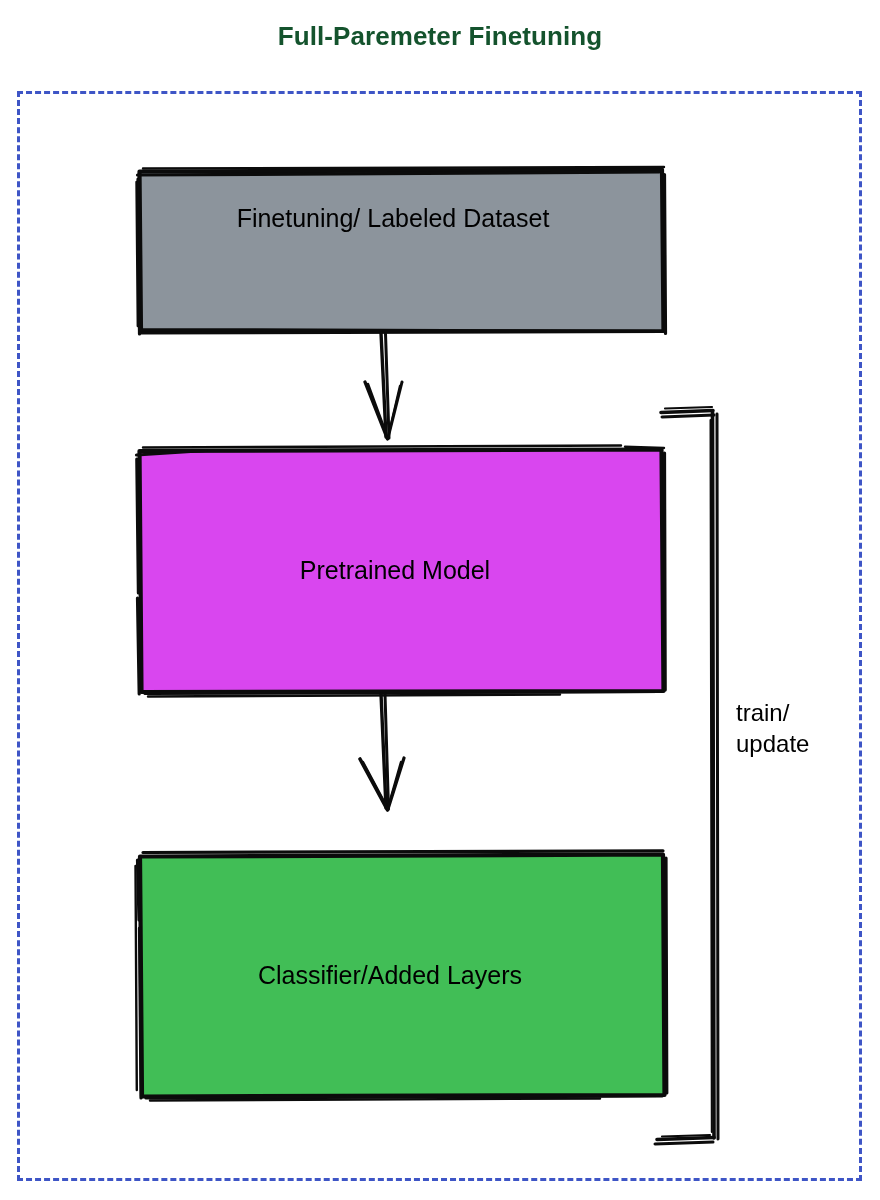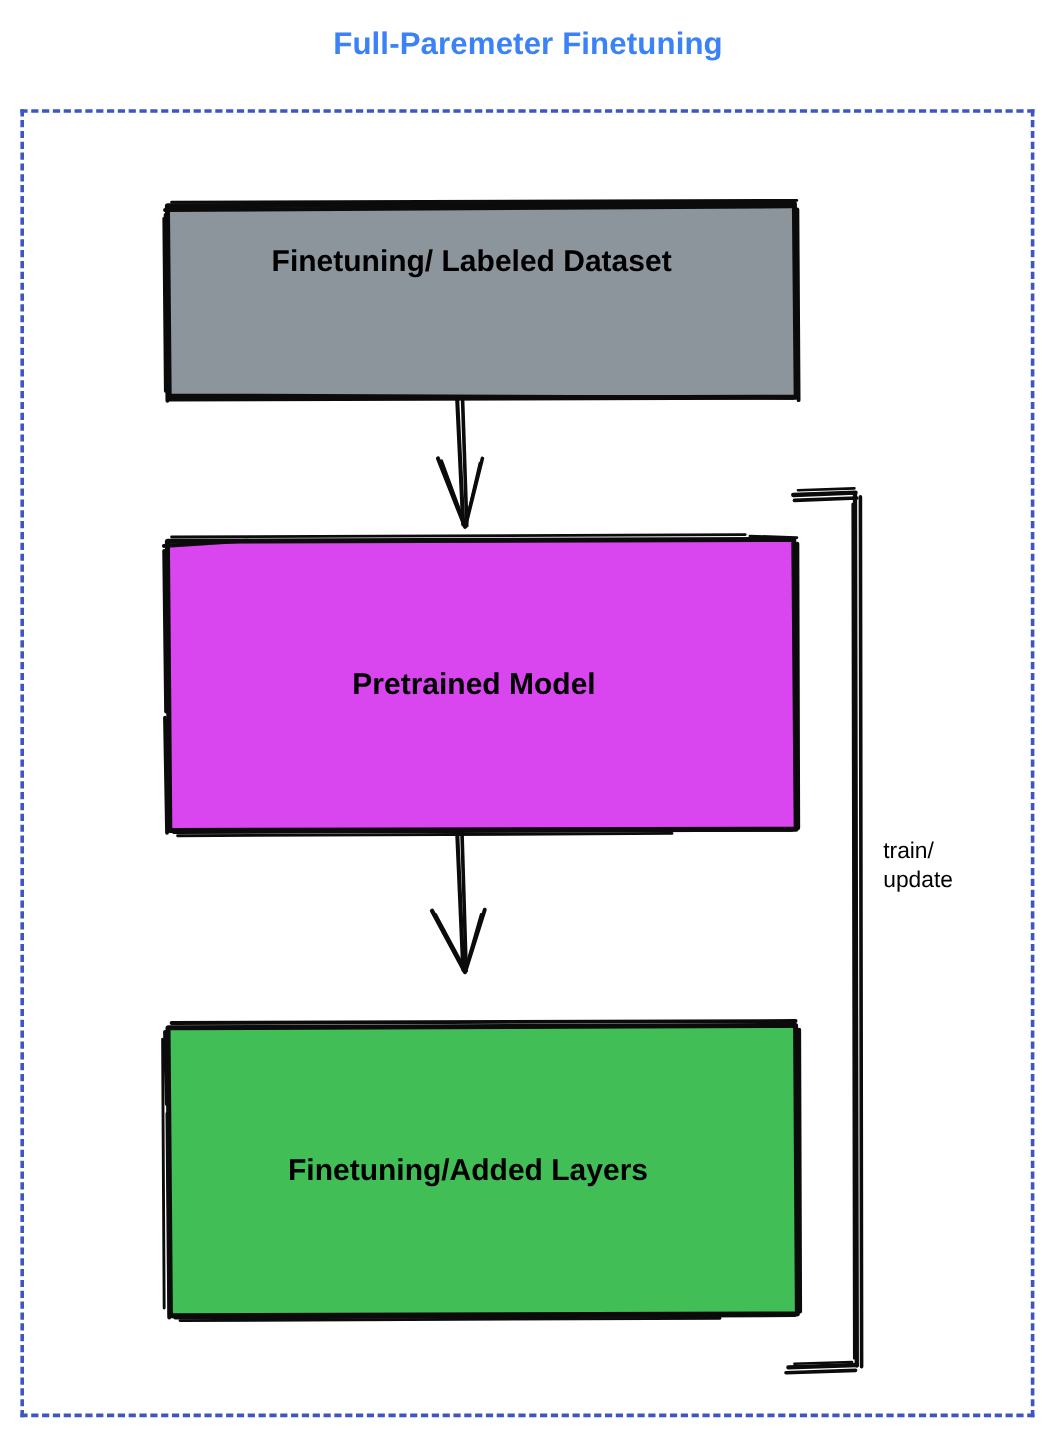--- a/index.html
+++ b/index.html
@@ -27,21 +27,21 @@
   
   #diagram-title {
     position: absolute;
     left: 0;
     top: 21px;
     width: 880px;
     text-align: center;
     font-size: 26px;
     font-weight: 600;
     letter-spacing: 0.1px;
-    color: #3b82f6;
+    color: #14532d;
     white-space: nowrap;
     line-height: 1.2;
   }
 
   
   #dashed-container {
     position: absolute;
     left: 17px;
     top: 91px;
     width: 845px;
@@ -53,21 +53,21 @@
 
   
   .node {
     position: absolute;
     box-sizing: border-box;
     display: flex;
     align-items: center;
     justify-content: center;
     color: #000000;
     font-size: 25px;
-    font-weight: 700;
+    font-weight: 400;
     line-height: 1.25;
     text-align: center;
     white-space: nowrap;
     z-index: 3;
   }
 
   #node-dataset {
     left: 139px;
     top: 171px;
     width: 524px;
@@ -98,21 +98,21 @@
   
   #node-dataset .node-label  { transform: translate(-8px, -33px); }
   #node-pretrained .node-label { transform: translate(-6px, 0px); }
   #node-classifier .node-label { transform: translate(-12px, 0px); }
 
   
   #loop-label {
     position: absolute;
     left: 736px;
     top: 698px;
-    font-size: 19px;
+    font-size: 24px;
     color: #000000;
     line-height: 1.28;
     white-space: pre;
     z-index: 4;
   }
 
   
   #sketch {
     position: absolute;
     left: 0;
@@ -135,21 +135,21 @@
 
   <div class="node" id="node-dataset">
     <span class="node-label">Finetuning/ Labeled Dataset</span>
   </div>
 
   <div class="node" id="node-pretrained">
     <span class="node-label">Pretrained Model</span>
   </div>
 
   <div class="node" id="node-classifier">
-    <span class="node-label">Finetuning/Added Layers</span>
+    <span class="node-label">Classifier/Added Layers</span>
   </div>
 
   <div id="loop-label">train/
 update</div>
 
   <svg id="sketch" viewBox="0 0 880 1200">
 
     <g>
       <path class="sk" stroke-width="4.2" d="M139.5,171.5 L662,169.5 L663.5,331 L141,332.5 Z"></path>
       <path class="sk" stroke-width="3.2" d="M137.5,175 L659,172 M664.5,174.5 L665.5,333.5 M138,179 L139.5,334 M141,329.5 L661,331.5"></path>

